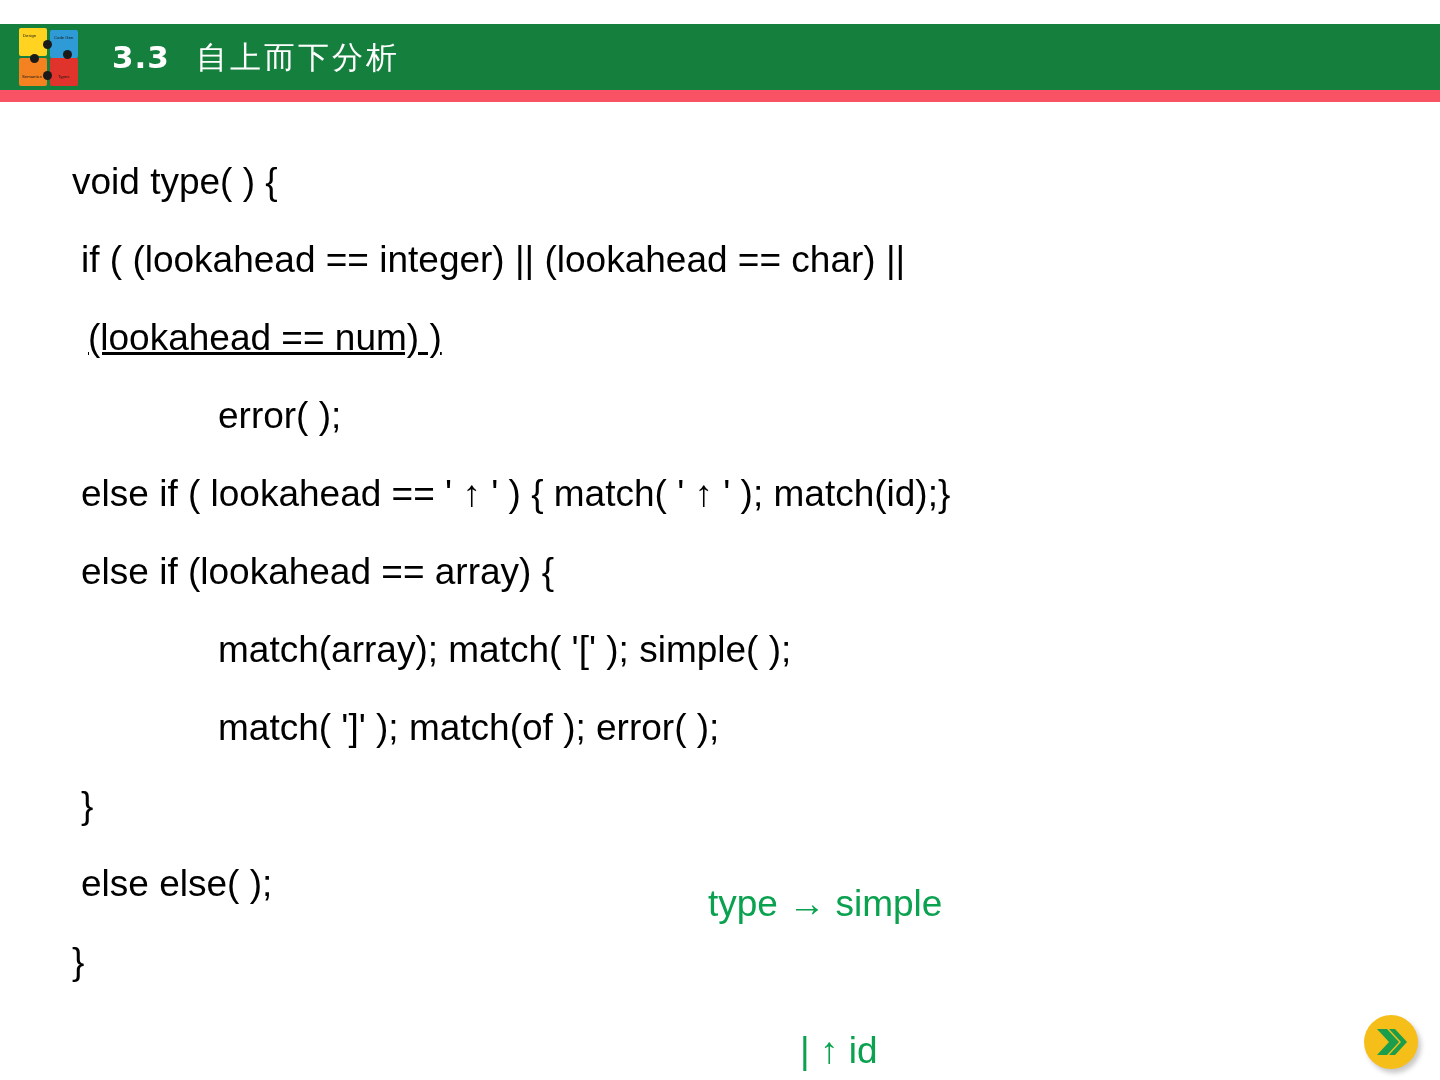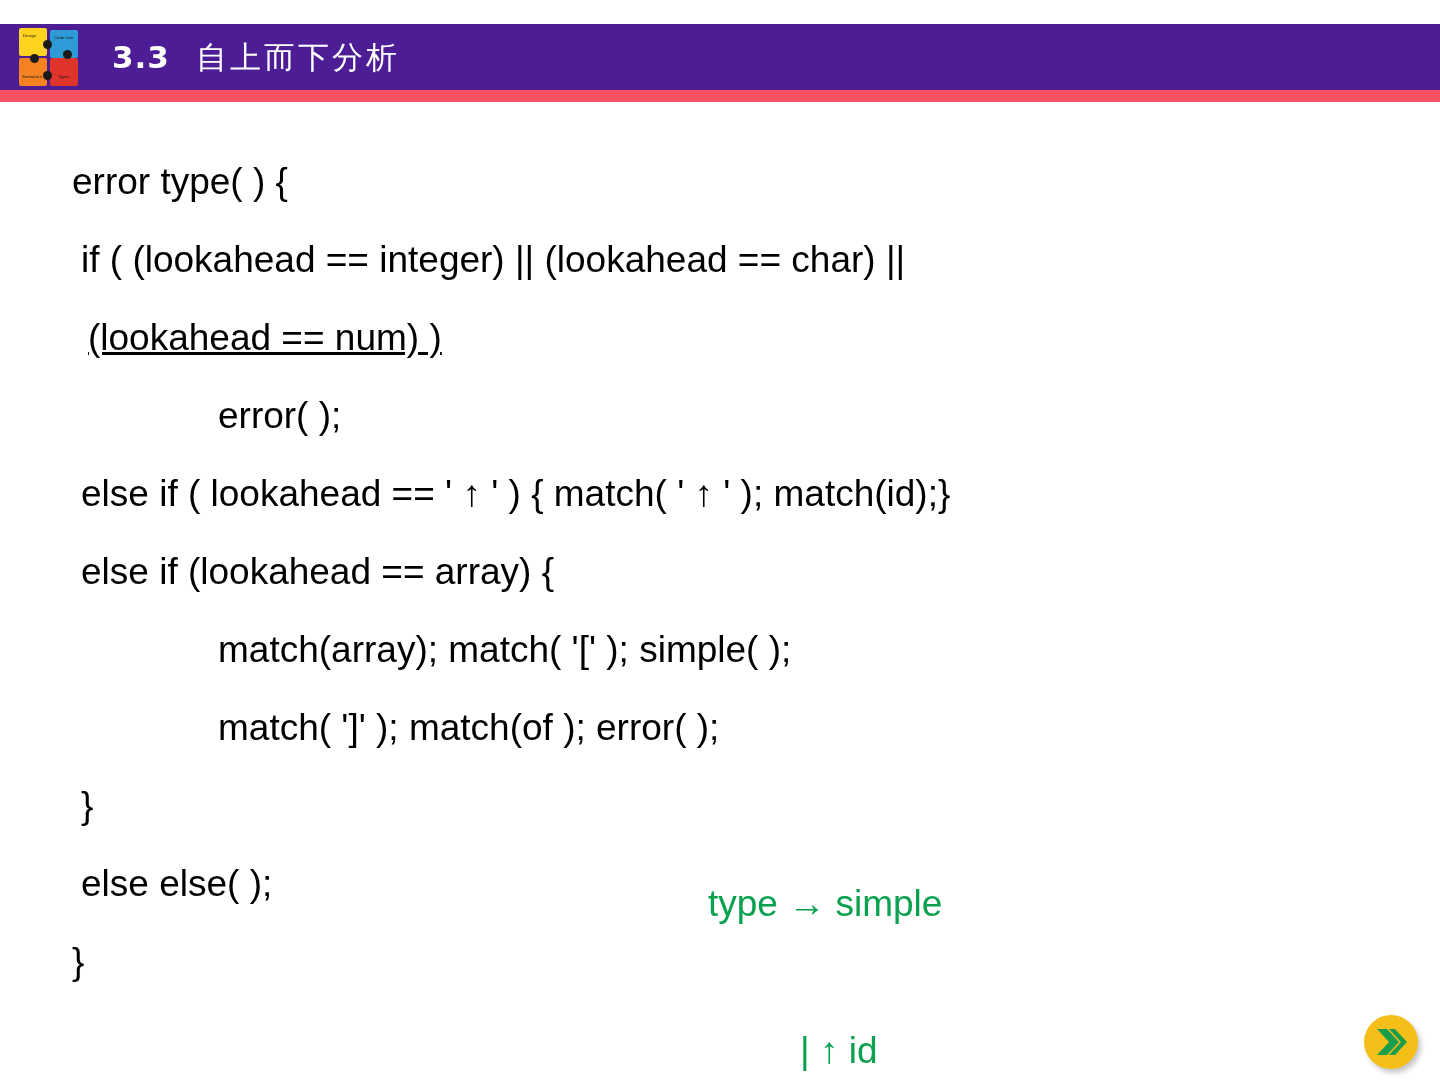--- a/index.html
+++ b/index.html
@@ -15,21 +15,21 @@
     position: relative;
   }
 
   
   .slide-header {
     position: absolute;
     left: 0;
     top: 24px;
     width: 1440px;
     height: 66px;
-    background: #4c1d95;
+    background: #15803d;
   }
   .header-logo {
     position: absolute;
     left: 18px;
     top: 2px;
     width: 62px;
     height: 62px;
   }
   .puzzle-grid {
     position: relative;
@@ -180,21 +180,21 @@
 
   <div class="header-title">
     <span class="title-num">3.3</span><span class="title-cn">自上而下分析</span>
   </div>
 
 </div>
 <div class="header-rule"></div>
 
 <div class="code-block">
 
-  <div class="code-line ind0">error type( ) {</div>
+  <div class="code-line ind0">void type( ) {</div>
   <div class="code-line ind1">if ( (lookahead == integer) || (lookahead == char) ||</div>
   <div class="code-line ind2">(lookahead == num) )</div>
   <div class="code-line ind3">error( );</div>
   <div class="code-line ind1">else if ( lookahead == ' ↑ ' ) { match( ' ↑ ' ); match(id);}</div>
   <div class="code-line ind1">else if (lookahead == array) {</div>
   <div class="code-line ind3">match(array); match( '[' ); simple( );</div>
   <div class="code-line ind3">match( ']' ); match(of ); error( );</div>
   <div class="code-line ind1">}</div>
   <div class="code-line ind1">else else( );</div>
   <div class="code-line ind0">}</div>

